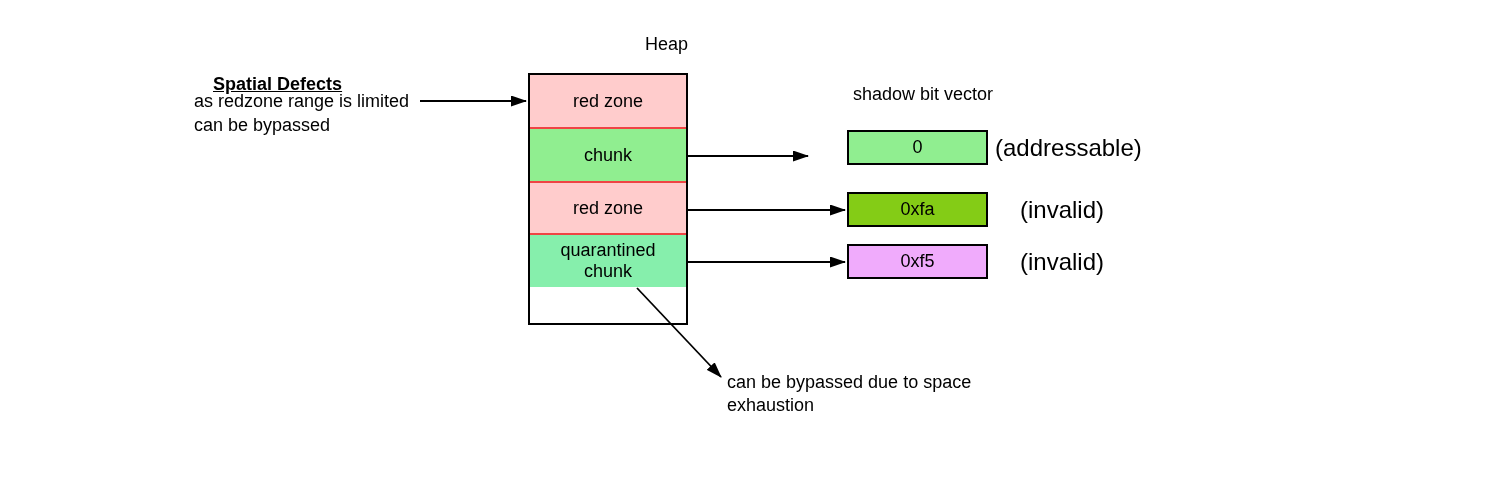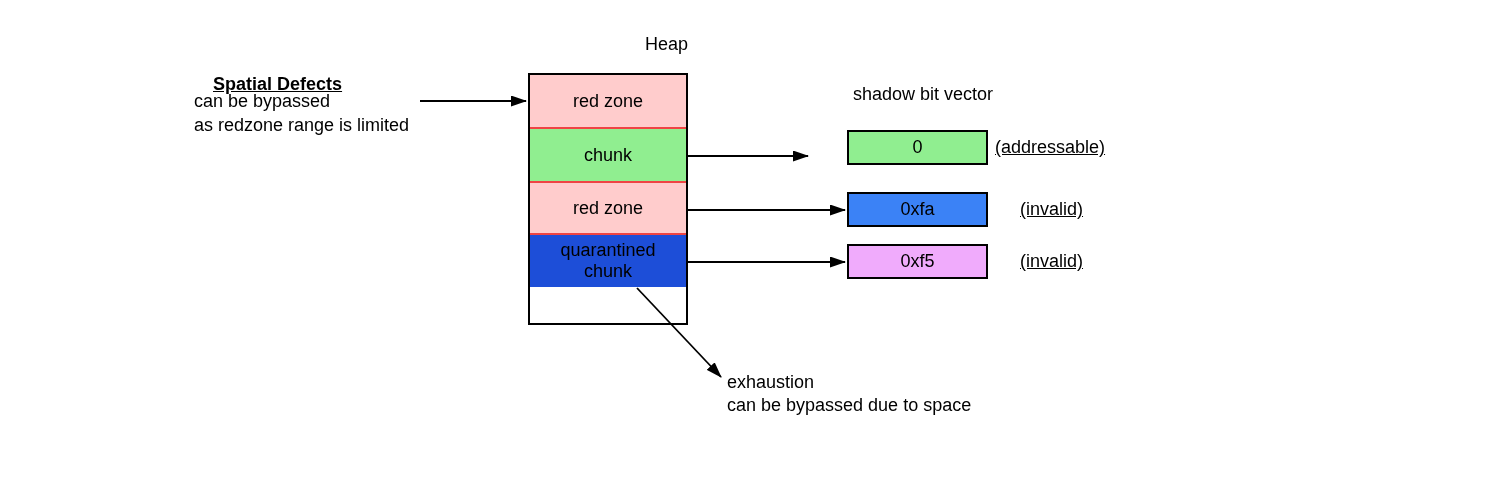--- a/index.html
+++ b/index.html
@@ -52,21 +52,21 @@
   }
   .shadow-box{
     position:absolute;left:847px;width:141px;height:35px;z-index:2;
     box-sizing:border-box;border:2px solid #000;
     display:flex;align-items:center;justify-content:center;
     font-size:18px;
   }
   .shadow-note{
     position:absolute;z-index:2;height:35px;
     display:flex;align-items:center;
-    font-size:18px;white-space:nowrap;text-decoration:underline;
+    font-size:24px;white-space:nowrap;
   }
 </style>
 </head>
 <body>
 
 <div class="canvas">
 
   <svg class="arrow-layer" width="1486" height="488" viewBox="0 0 1486 488">
     <defs>
       <marker id="ah" viewBox="0 0 16 11" refX="15" refY="5.5" markerWidth="16" markerHeight="11" markerUnits="userSpaceOnUse" orient="auto">
@@ -75,51 +75,51 @@
     </defs>
     <line x1="420" y1="101" x2="526" y2="101" marker-end="url(#ah)"></line>
     <line x1="688" y1="156" x2="808" y2="156" marker-end="url(#ah)"></line>
     <line x1="688" y1="210" x2="845" y2="210" marker-end="url(#ah)"></line>
     <line x1="688" y1="262" x2="845" y2="262" marker-end="url(#ah)"></line>
     <line x1="637" y1="288" x2="721" y2="377" marker-end="url(#ah)"></line>
   </svg>
 
   <div class="note-title" style="left:213px;top:74px;">Spatial Defects</div>
   <div class="note-body" style="left:194px;top:89px;">
+    <div>as redzone range is limited</div>
     <div>can be bypassed</div>
-    <div>as redzone range is limited</div>
   </div>
 
   <div class="heap-title">Heap</div>
 
   <div class="heap-stack">
     <div class="heap-row" style="background-color: rgb(255, 204, 204);">
       <span class="heap-row-label">red zone</span>
     </div>
     <div class="heap-row" style="background-color: rgb(144, 238, 144);">
       <span class="heap-row-label">chunk</span>
     </div>
     <div class="heap-row" style="background-color: rgb(255, 204, 204);">
       <span class="heap-row-label">red zone</span>
     </div>
-    <div class="heap-row" style="background-color: #1d4ed8;">
+    <div class="heap-row" style="background-color: #86efac;">
       <span class="heap-row-label">quarantined
 chunk</span>
     </div>
   </div>
 
   <div class="shadow-title">shadow bit vector</div>
 
   <div class="shadow-box" style="top: 130px; background-color: rgb(144, 238, 144);">0</div>
   <div class="shadow-note" style="left:995px;top:130px;">(addressable)</div>
 
-  <div class="shadow-box" style="top: 192px; background-color: #3b82f6;">0xfa</div>
+  <div class="shadow-box" style="top: 192px; background-color: #84cc16;">0xfa</div>
   <div class="shadow-note" style="left:1020px;top:192px;">(invalid)</div>
 
   <div class="shadow-box" style="top: 244px; background-color: #f0abfc;">0xf5</div>
   <div class="shadow-note" style="left:1020px;top:244px;">(invalid)</div>
 
   <div class="note-body" style="left:727px;top:371px;line-height:23px;">
+    <div>can be bypassed due to space</div>
     <div>exhaustion</div>
-    <div>can be bypassed due to space</div>
   </div>
 
 </div>
 
 </body></html>

